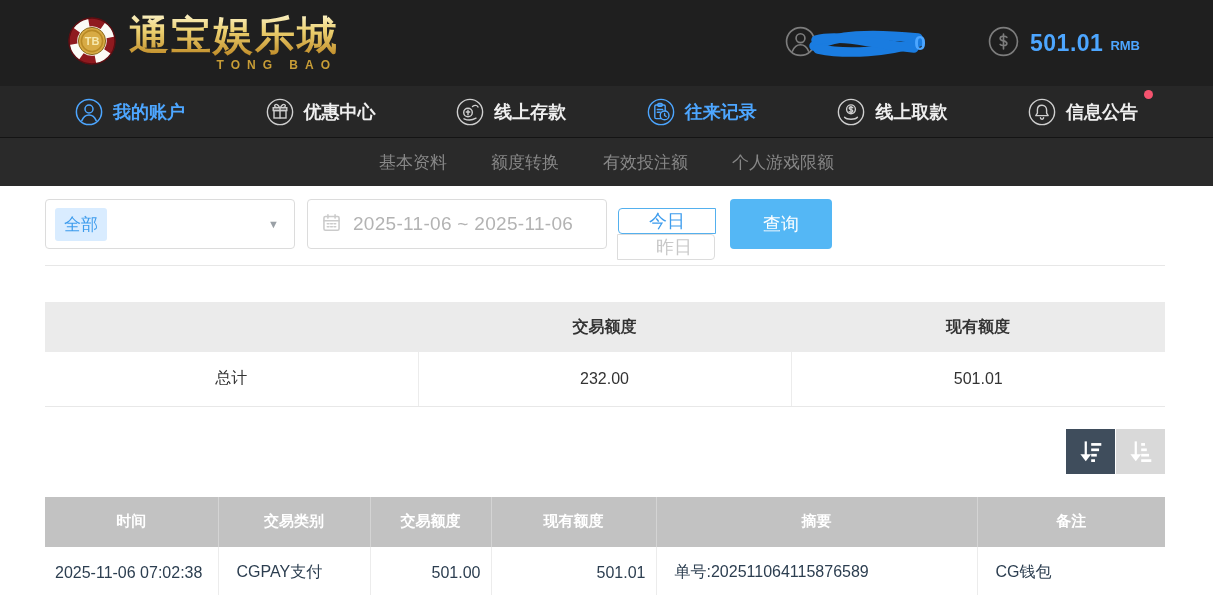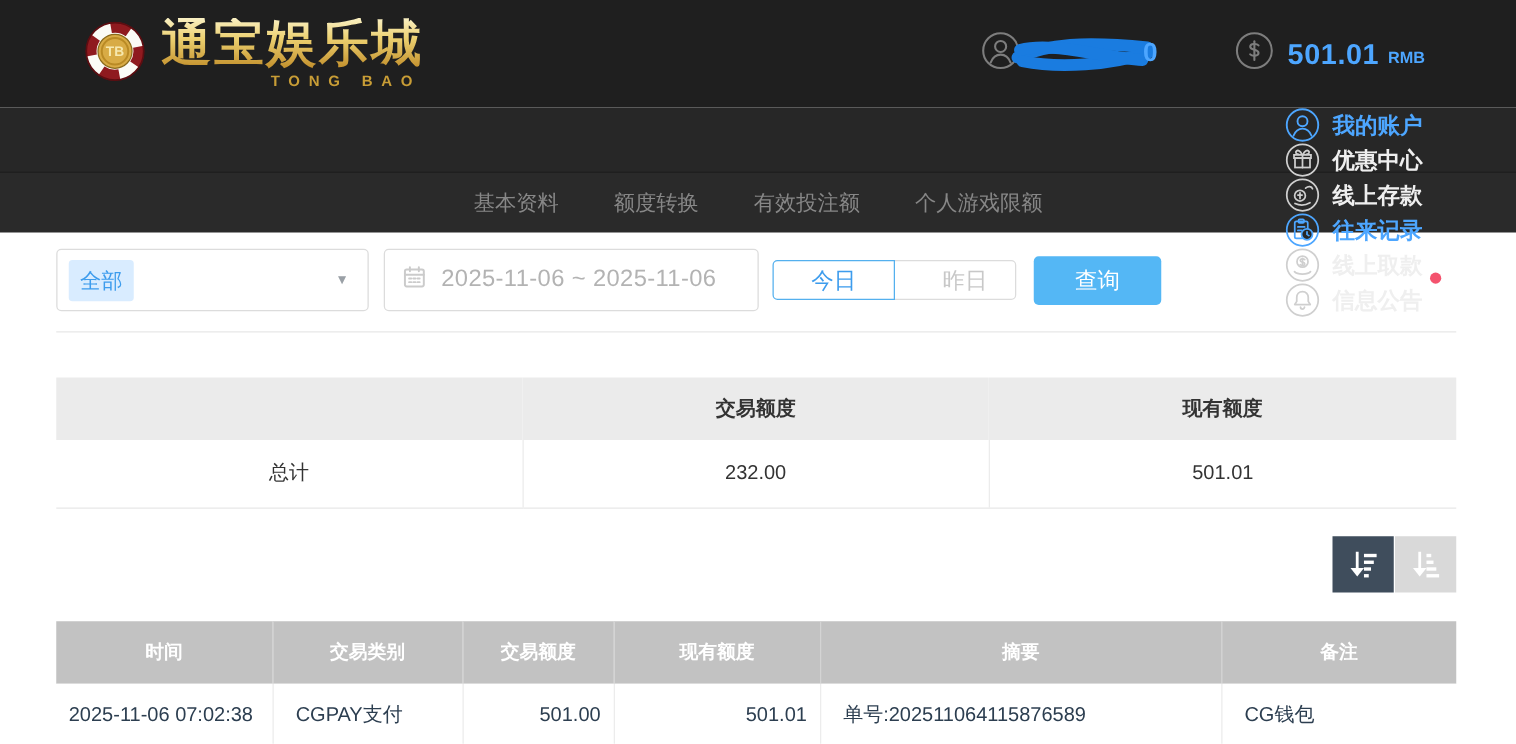--- a/index.html
+++ b/index.html
@@ -20,22 +20,22 @@
   .header-right { display:flex; align-items:center; gap:62px; }
   .user-box { display:flex; align-items:center; position:relative; }
   .user-box svg.circ-icon, .balance-box svg.circ-icon { color:#7d7d7d; }
   .user-scribble { margin-left:-10px; margin-top:4px; }
   .user-suffix { color:#4da6ff; font-size:21px; font-weight:bold; margin-left:-14px; }
   .balance-box { display:flex; align-items:center; gap:11px; }
   .balance-amount { color:#4da6ff; font-size:23px; font-weight:bold; letter-spacing:0.5px; }
   .balance-currency { color:#4da6ff; font-size:13px; font-weight:bold; margin-left:-4px; padding-top:5px; }
 
   
-  .main-nav { height:51px; background:#272727; display:flex; align-items:flex-end;
-    justify-content:space-between; padding:0 75px;flex-direction:column; }
+  .main-nav { height:51px; background:#272727; display:flex; align-items:center;
+    justify-content:space-between; padding:0 75px; }
   .nav-item { display:flex; align-items:center; gap:10px; font-size:18px; font-weight:bold;
     color:#efefef; cursor:pointer; position:relative; white-space:nowrap; }
   .nav-item svg { color:#cfcfcf; }
   .nav-item.active { color:#4da6ff; }
   .nav-item.active svg { color:#4da6ff; }
   .notif-dot { position:absolute; top:-8px; right:-15px; width:9px; height:9px;
     border-radius:50%; background:#f4536e; }
 
   
   .sub-nav { height:49px; background:#2a2a2a; border-top:1px solid #141414;
@@ -48,29 +48,29 @@
   .select-box { width:250px; height:50px; border:1px solid #dcdcdc; border-radius:4px;
     display:flex; align-items:center; justify-content:space-between;
     padding:0 15px 0 9px; cursor:pointer; background:#fff; }
   .select-tag { background:#d9ecff; color:#3d9ced; font-size:17px; padding:5px 9px; border-radius:3px; }
   .select-arrow { color:#9aa0a6; font-size:11px; }
   .date-box { width:300px; height:50px; border:1px solid #dcdcdc; border-radius:4px;
     margin-left:12px; display:flex; align-items:center; gap:11px; padding:12px 13px;
     cursor:pointer; background:#fff; }
   .date-box svg { color:#cbcbcb; }
   .date-text { color:#b3b3b3; font-size:19px; letter-spacing:0.3px; }
-  .segmented { display:flex; margin-left:11px; height:32px; }
+  .segmented { display:flex; margin-left:11px; height:32px;flex-direction:column; }
   .seg-btn { width:98px; background:#fff; border:1px solid #dcdcdc; color:#c8c8c8;
     font-size:18px; display:flex; align-items:center; justify-content:center;
     cursor:pointer; position:relative; }
   .seg-btn + .seg-btn { margin-left:-1px;padding-left:16px; }
   .seg-btn:first-child { border-radius:4px 0 0 4px; }
   .seg-btn:last-child { border-radius:0 4px 4px 0; }
   .seg-btn.active { border-color:#54b0ee; color:#3d9ced; z-index:2; }
-  .query-btn { margin-left:14px; width:102px; height:39px; background:#54b7f5; color:#fff;
+  .query-btn { margin-left:14px; width:102px; height:50px; background:#54b7f5; color:#fff;
     font-size:18px; border:none; border-radius:4px; cursor:pointer; }
   .filter-divider { margin-top:16px; border-bottom:1px solid #e7e7e7; }
 
   
   table { border-collapse:collapse; width:100%; table-layout:fixed; }
   .summary-table { margin-top:36px; }
   .summary-table th { height:50px; background:#ebebeb; color:#333; font-size:16px;
     font-weight:bold; text-align:center; }
   .summary-table td { height:54px; color:#333; font-size:16px; text-align:center;
     background:#fff; border-bottom:1px solid #e8e8e8; }

